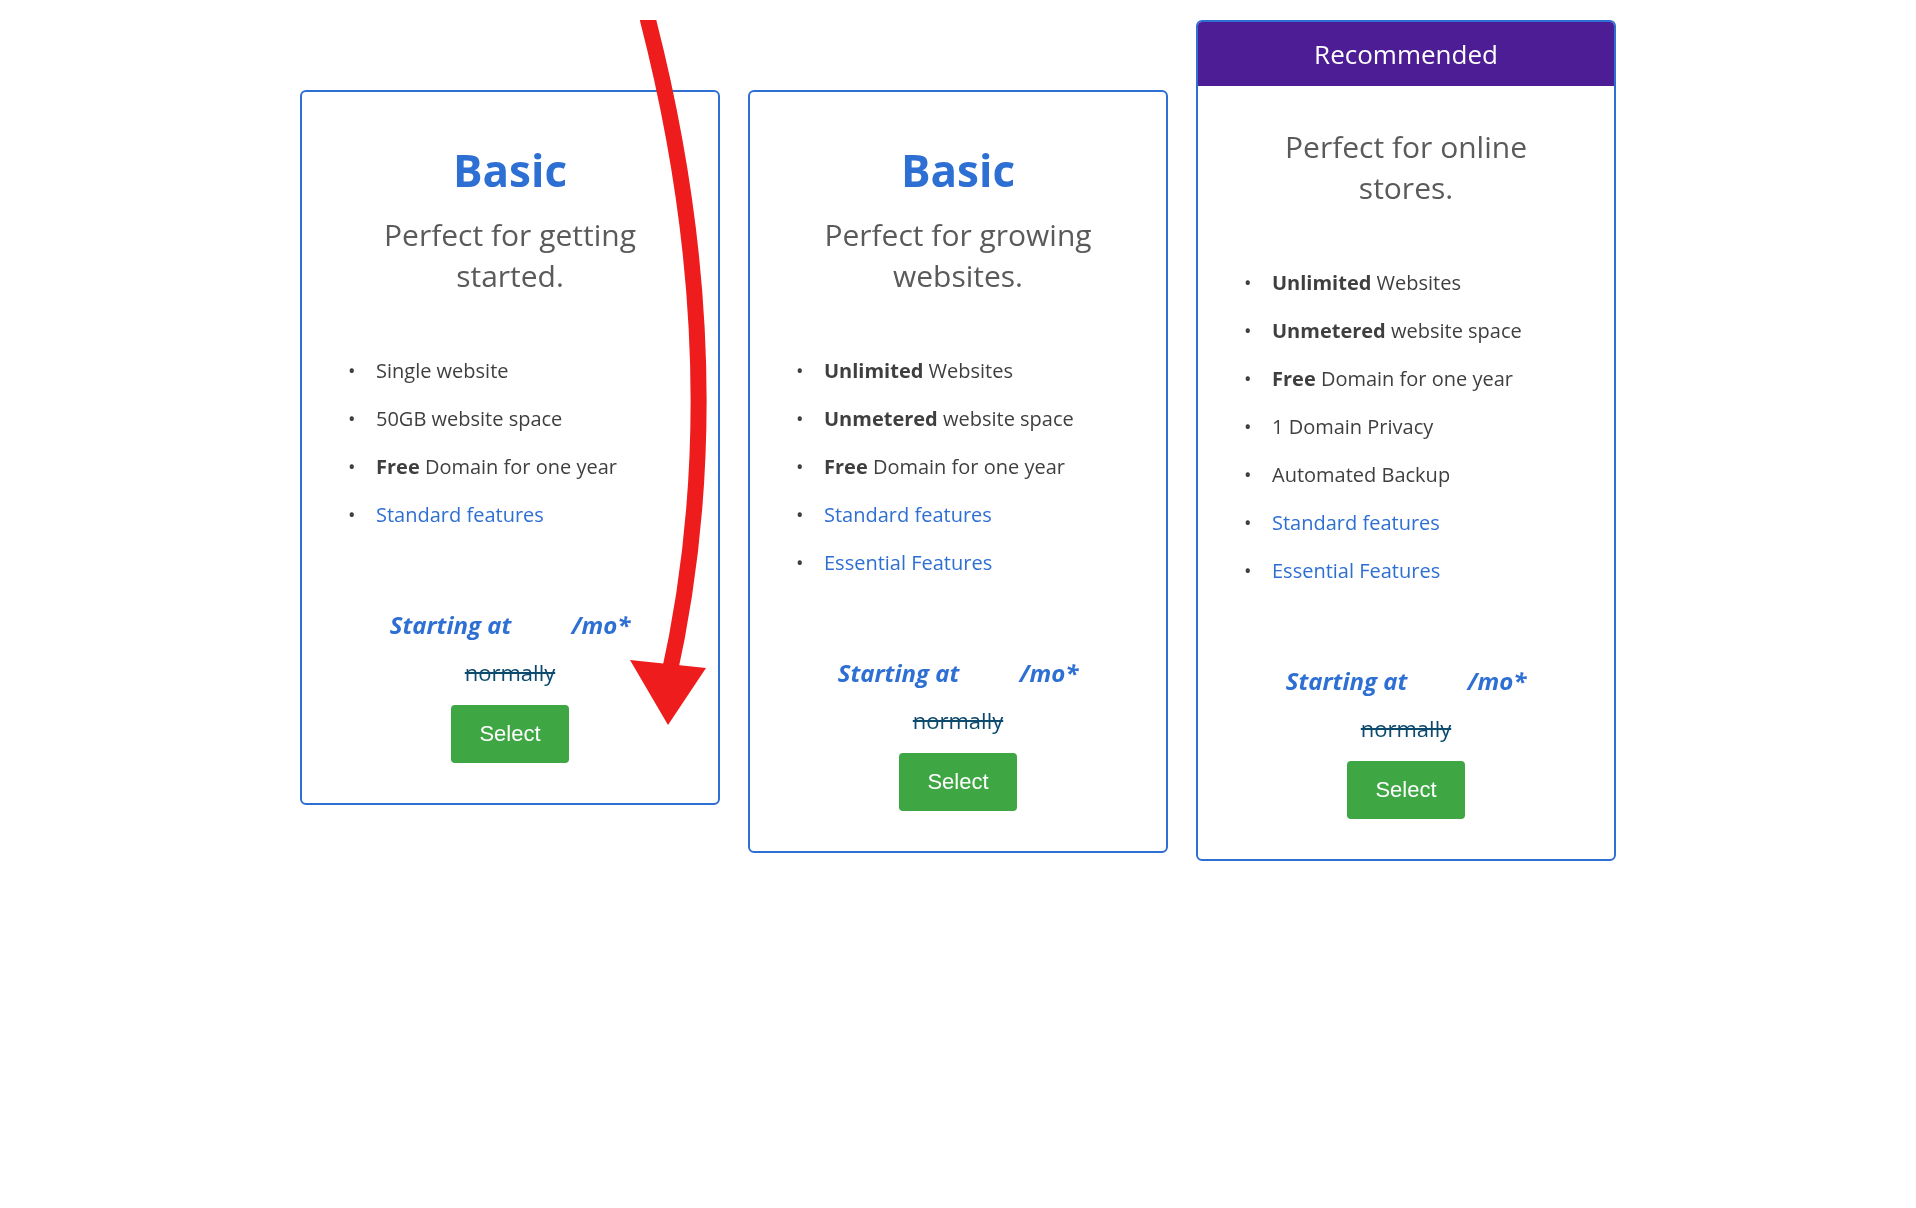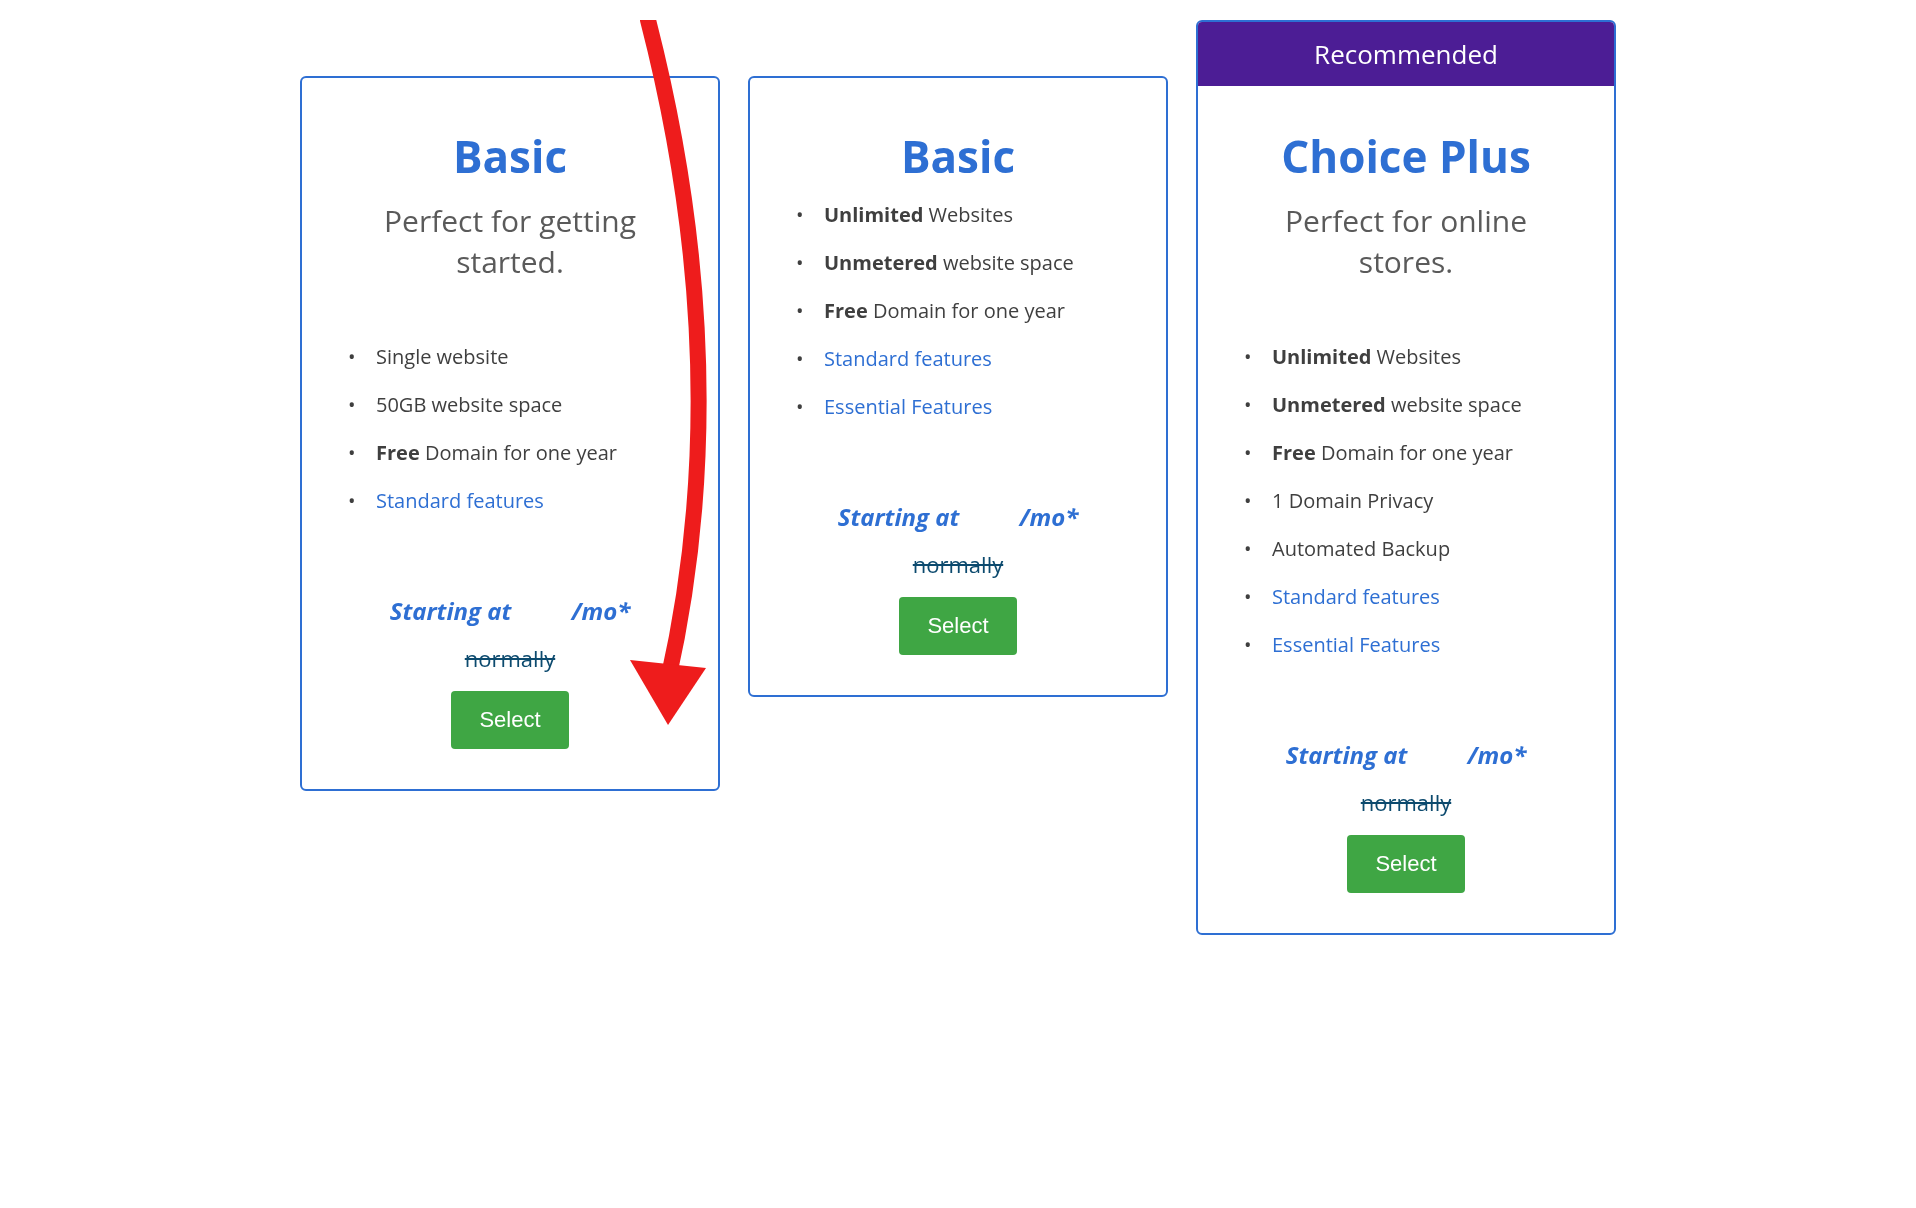--- a/index.html
+++ b/index.html
@@ -22,21 +22,21 @@
       position: relative;
     }
     .plan-card {
       border: 2px solid #2e6fd3;
       border-radius: 6px;
       background: #fff;
       width: 420px;
       display: flex;
       flex-direction: column;
       padding: 48px 36px 40px 36px;
-      margin-top: 56px;
+      margin-top: 70px;
     }
     .plan-card.recommended-card {
       margin-top: 0;
       padding-top: 0;
     }
     .recommended-banner {
       background: #4c1d95;
       color: #fff;
       font-size: 26px;
       text-align: center;
@@ -143,39 +143,39 @@
       <div class="price-line">
         <span>Starting at</span><span class="gap"></span><span>/mo*</span>
       </div>
       <div class="normally">normally</div>
       <button class="select-button">Select</button>
     </div>
   </div>
 
   <div class="plan-card">
     <h2 class="plan-title">Basic</h2>
+    <p class="plan-subtitle">Perfect for growing websites.</p>
     <ul class="features">
       <li><span class="bold">Unlimited</span><span> Websites</span></li>
       <li><span class="bold">Unmetered</span><span> website space</span></li>
       <li><span class="bold">Free</span><span> Domain for one year</span></li>
       <li class="link-item"><span class="bold"></span><span>Standard features</span></li>
       <li class="link-item"><span class="bold"></span><span>Essential Features</span></li>
     </ul>
     <div class="price-section">
       <div class="price-line">
         <span>Starting at</span><span class="gap"></span><span>/mo*</span>
       </div>
       <div class="normally">normally</div>
       <button class="select-button">Select</button>
     </div>
   </div>
 
   <div class="plan-card recommended-card">
     <div class="recommended-banner">Recommended</div>
-    <h2 class="plan-title">Choice Plus</h2>
     <p class="plan-subtitle">Perfect for online stores.</p>
     <ul class="features">
       <li><span class="bold">Unlimited</span><span> Websites</span></li>
       <li><span class="bold">Unmetered</span><span> website space</span></li>
       <li><span class="bold">Free</span><span> Domain for one year</span></li>
       <li><span class="bold"></span><span>1 Domain Privacy</span></li>
       <li><span class="bold"></span><span>Automated Backup</span></li>
       <li class="link-item"><span class="bold"></span><span>Standard features</span></li>
       <li class="link-item"><span class="bold"></span><span>Essential Features</span></li>
     </ul>

